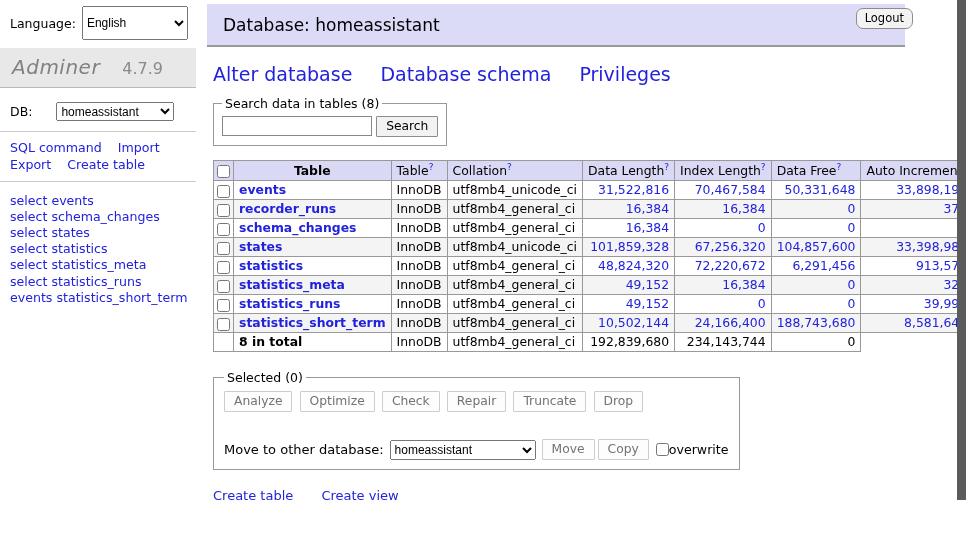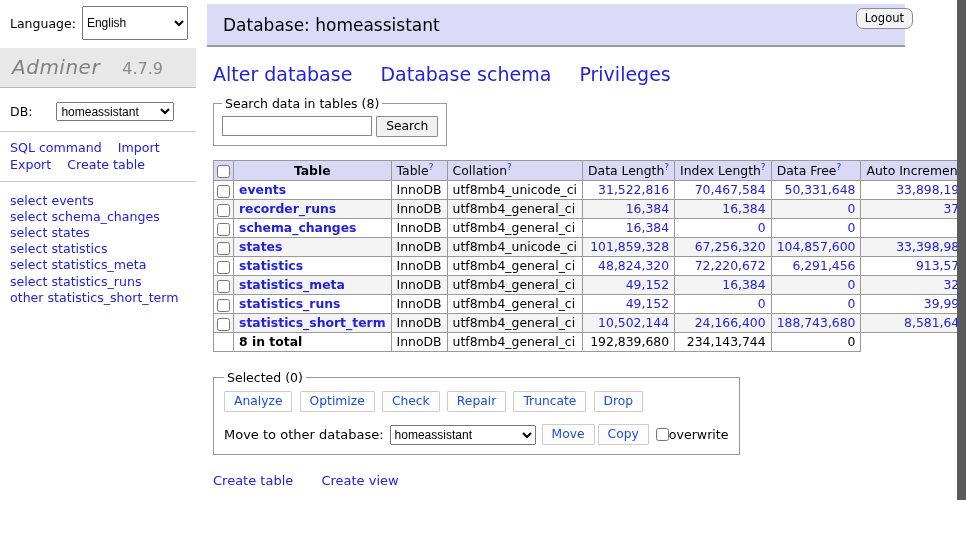--- a/index.html
+++ b/index.html
@@ -52,21 +52,21 @@
   .db-links a { margin-right: 22px; }
   h3.section { font-size: 16.5px; font-weight: 400; margin: 21px 0 0 6px; color: #000; }
 
   fieldset { border: 1px solid #999; width: fit-content; padding: 5px 8px 8px; margin: 11px 0 0 6px; }
   fieldset legend { font-size: 12.5px; padding: 0 3px; }
   .search-box { width: 150px; height: 20px; border: 1px solid #878787; font-size: 12px; padding: 0 3px; }
   .btn {
     font-size: 12.3px; font-family: inherit; padding: 2px 9px 3px;
     background: #f2f2f2; border: 1px solid #8c8c8c; border-radius: 1px; cursor: pointer;
   }
-  .btn:disabled { color: #1d4ed8; background: #fdfdfd; border-color: #ccc; cursor: default; }
+  .btn:disabled { color: #737373; background: #fdfdfd; border-color: #ccc; cursor: default; }
 
   
   table { border-collapse: collapse; margin: 14px 0 0 6px; font-size: 12.4px; }
   th, td { border: 1px solid #999; padding: 1px 5px 2px; height: 18px; white-space: nowrap; }
   thead th { background: #d9d9f6; font-weight: 400; text-align: left; }
   thead th.col-table { font-weight: bold; text-align: center; }
   sup.help { font-size: 9px; }
   sup.help a { color: #2222dd; }
   col.c-check { width: 20px; } col.c-table { width: 119px; } col.c-engine { width: 54px; }
   col.c-coll { width: 86px; } col.c-dlen { width: 69px; } col.c-ilen { width: 70px; }
@@ -76,21 +76,21 @@
   td.name a { font-weight: bold; }
   td.num { text-align: right; color: #2222dd; }
   tr.alt td { background: #f4f4f4; }
   tr.total td { color: #000; }
   tr.total td.name { font-weight: bold; }
   tr.total td.num { color: #000; }
 
   
   #selected-fieldset { margin-top: 18px; padding: 6px 10px 9px; }
   #selected-fieldset .btn { margin-right: 3px; }
-  .move-row { margin-top: 12px; font-size: 13px; display: flex; align-items: center; }
+  .move-row { margin-top: 27px; font-size: 13px; display: flex; align-items: center; }
   .move-row select { width: 146px; height: 20px; font-size: 12px; margin: 0 6px; }
   .move-row .btn { margin-right: 5px; }
   .overwrite-wrap { display: flex; align-items: center; margin-left: 4px; font-size: 12.6px; }
 
   .create-links { margin: 18px 0 0 6px; font-size: 13px; }
   .create-links a { margin-right: 24px; }
 
   
   #scrollbar { position: absolute; right: 0; top: 0; width: 9px; height: 543px; background: #fff; }
   #scrollbar .thumb { width: 9px; height: 500px; background: #5b5b5b; }
@@ -123,21 +123,21 @@
     <a>Export</a><a>Create table</a>
   </div>
 
   <div class="side-tables">
     <a>select events</a>
     <a>select schema_changes</a>
     <a>select states</a>
     <a>select statistics</a>
     <a>select statistics_meta</a>
     <a>select statistics_runs</a>
-    <a>other statistics_short_term</a>
+    <a>events statistics_short_term</a>
   </div>
 </div>
 
 <div id="content">
 
   <button id="logout-btn">Logout</button>
 
   <h2 id="page-title">Database: homeassistant</h2>
 
   <p class="db-links">

